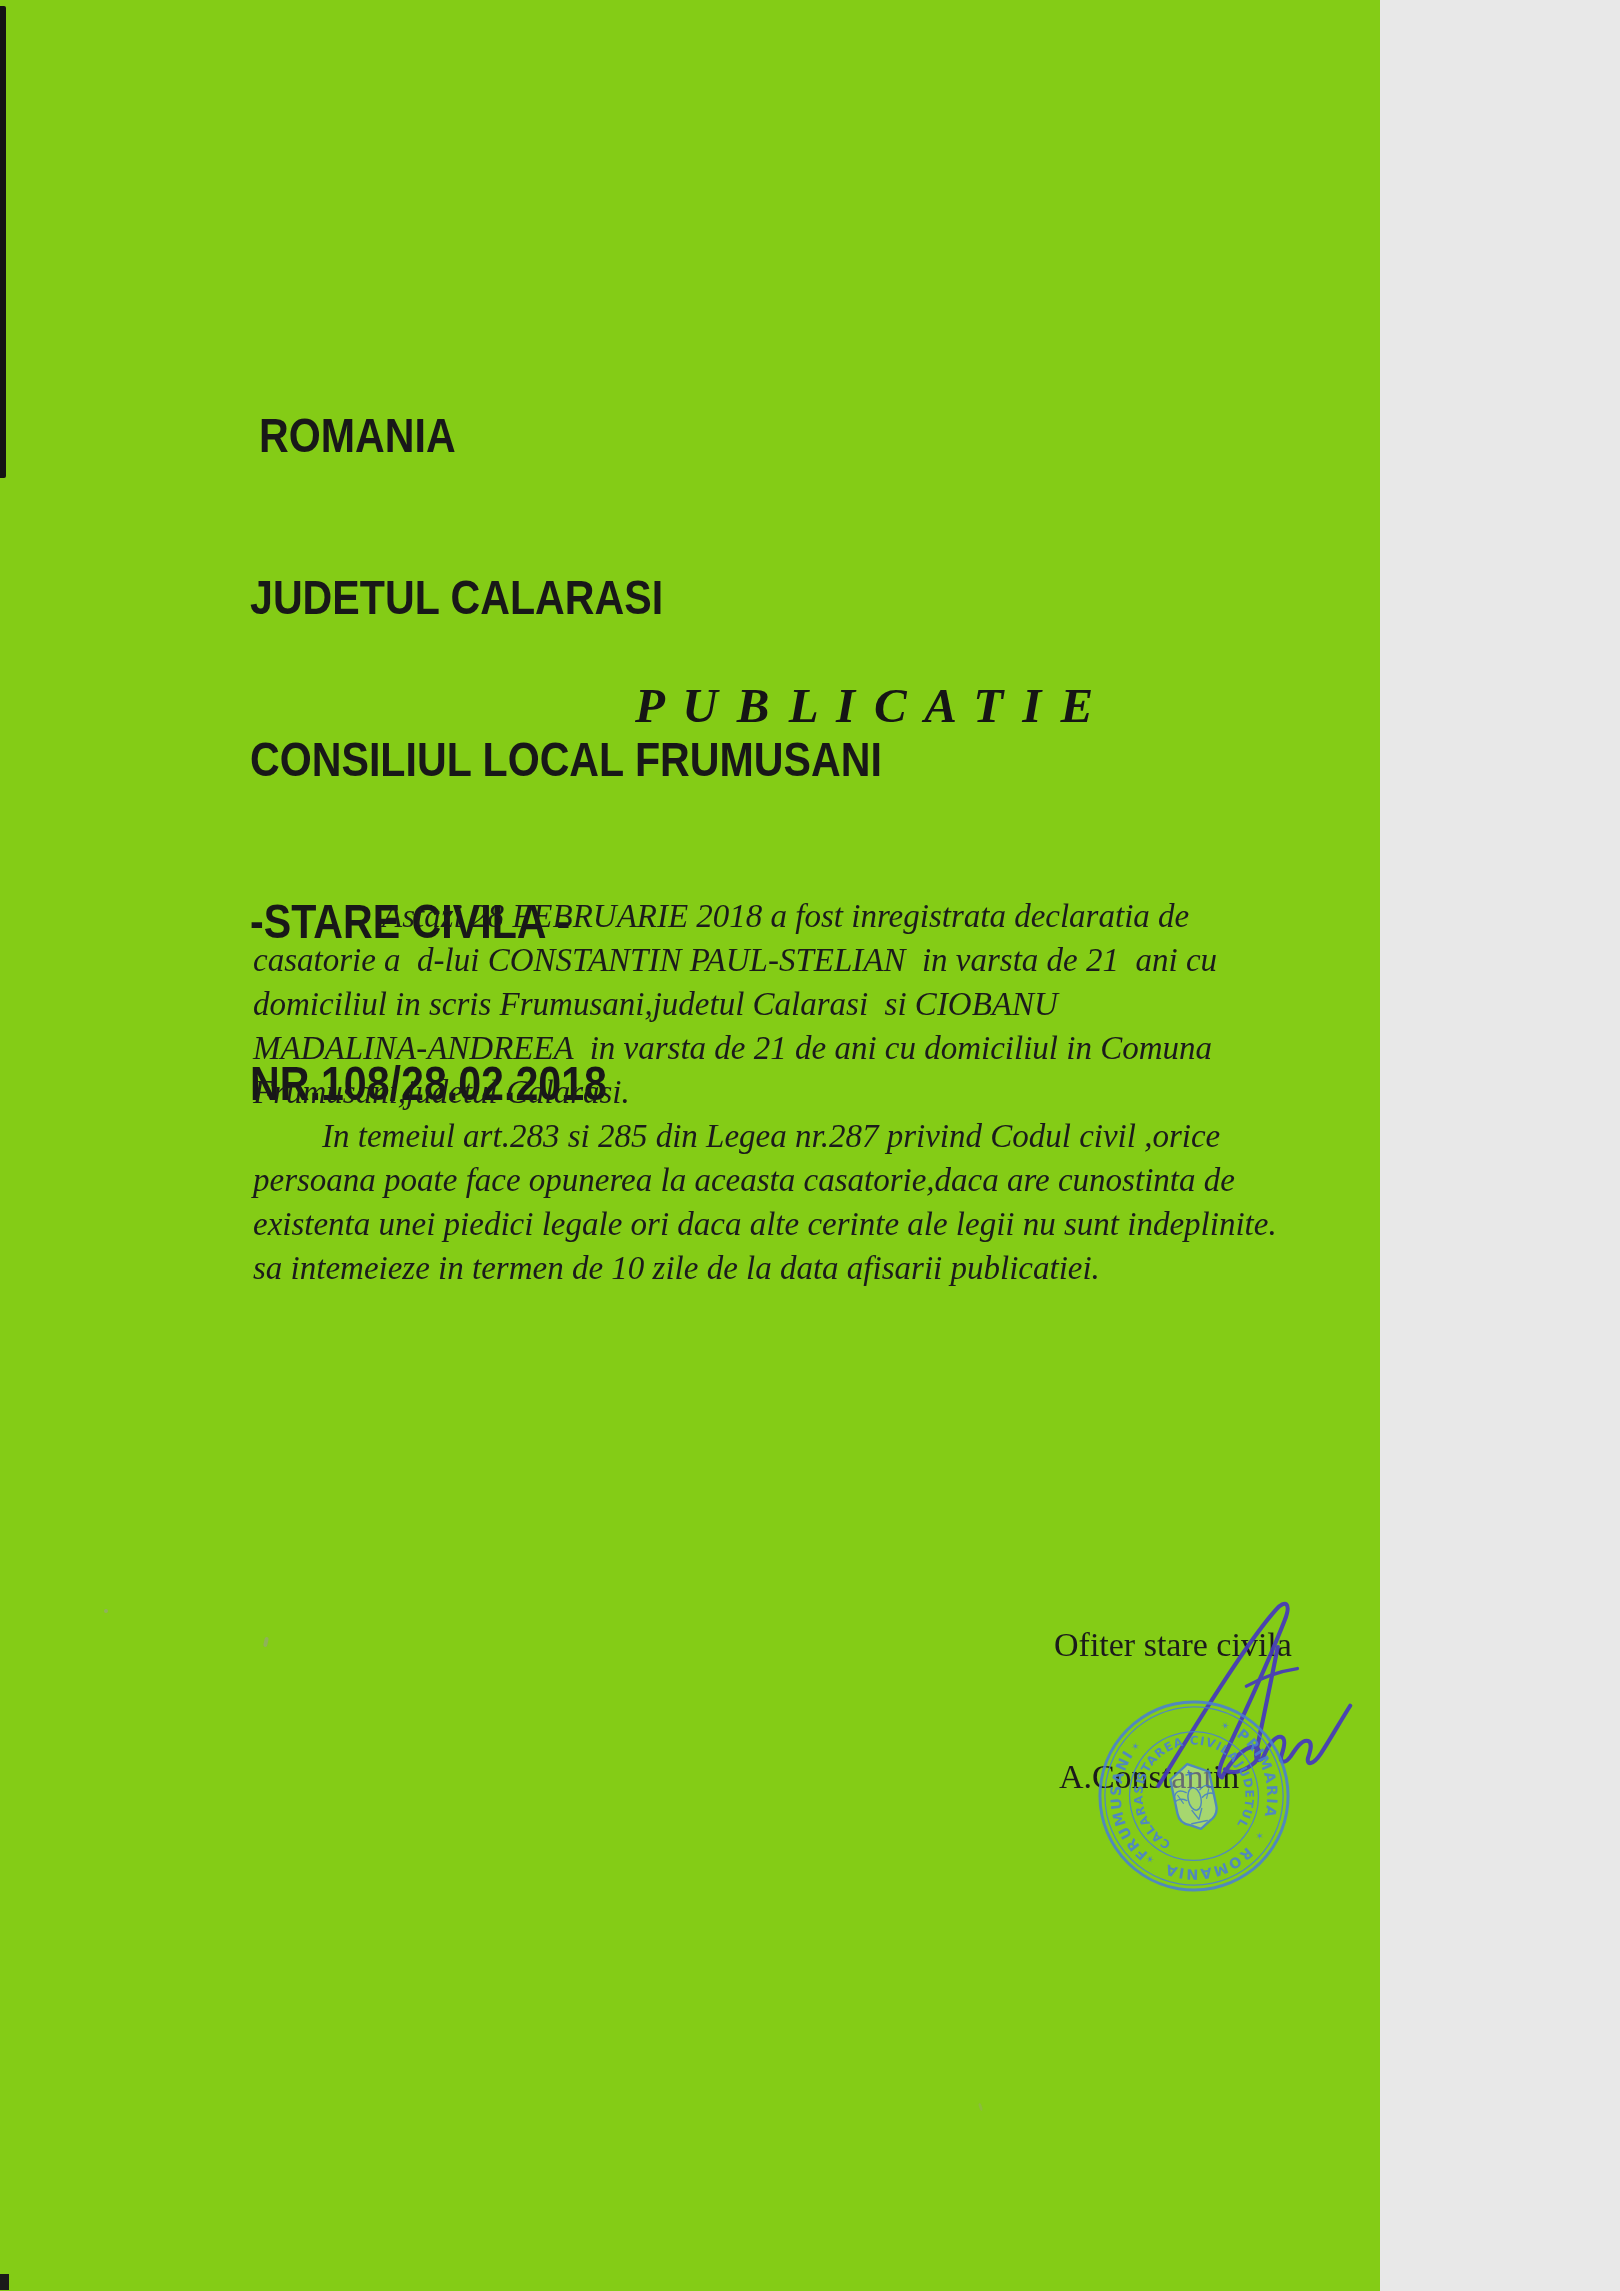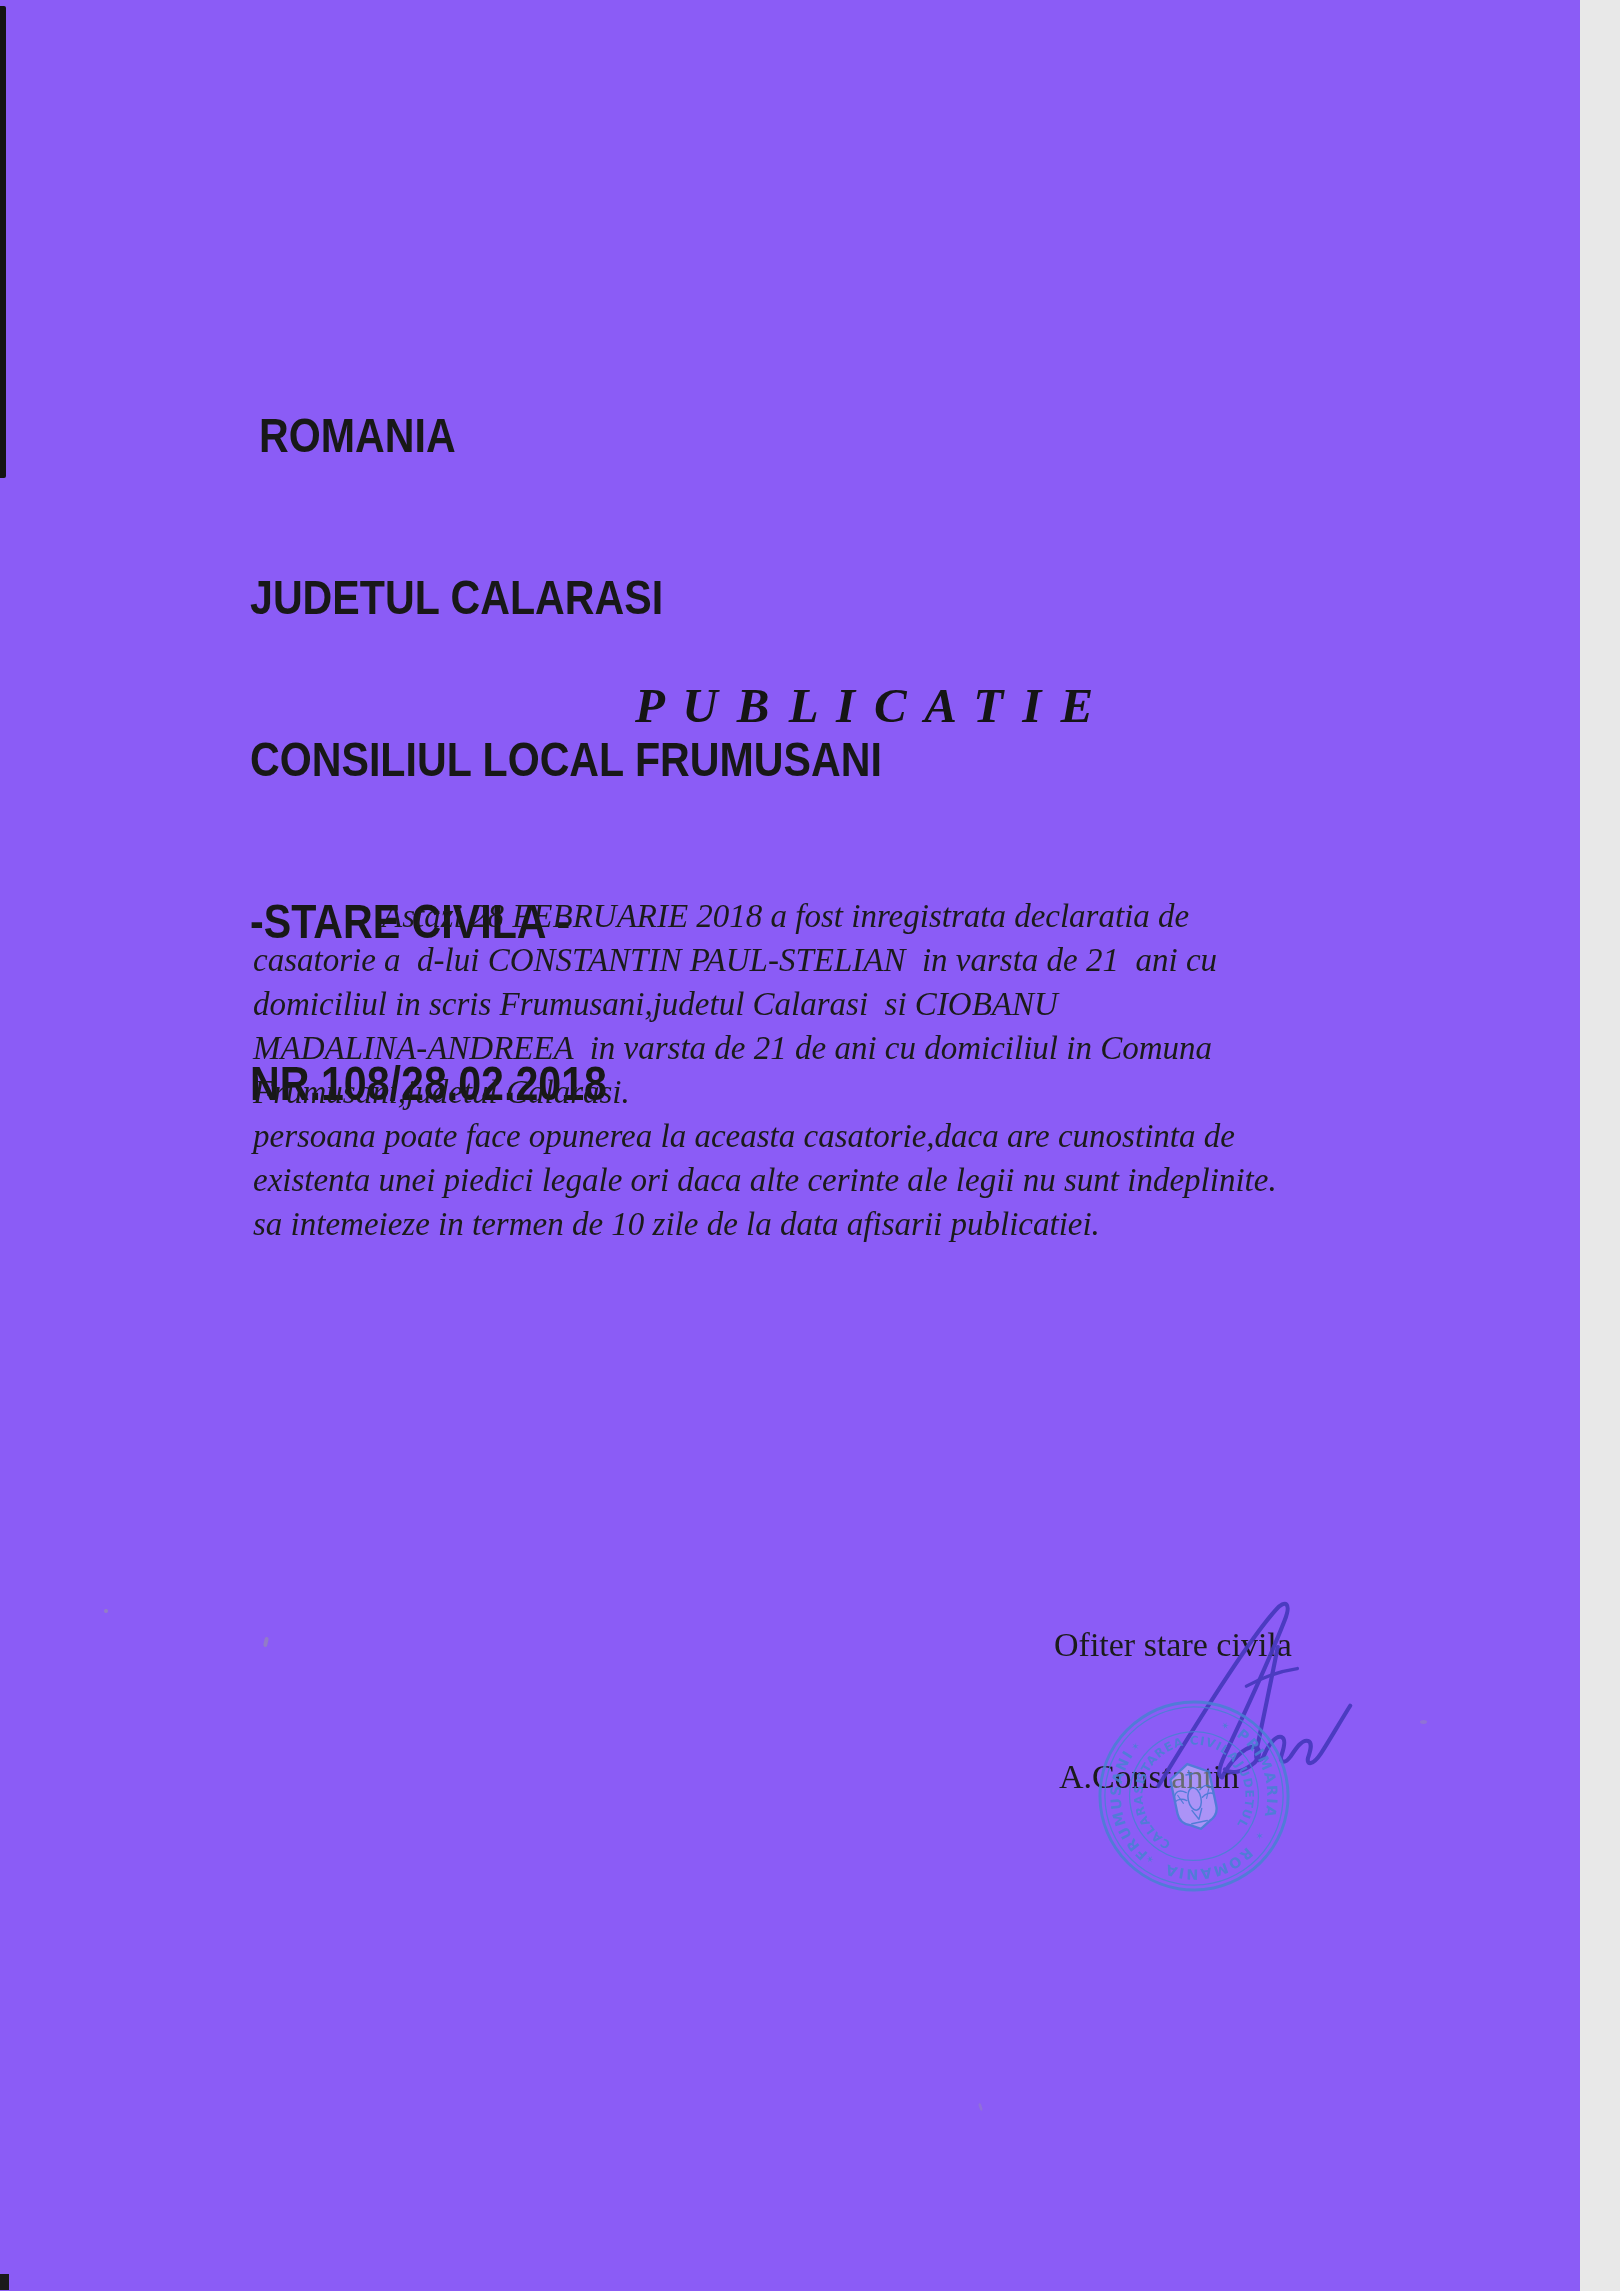--- a/index.html
+++ b/index.html
@@ -1,19 +1,19 @@
 <!DOCTYPE html>
 <html><head>
 <meta charset="utf-8">
 <style>
   html,body{margin:0;padding:0;background:#e8e8e8;}
   .page{
     position:relative;
-    width:1580px;height:2292px;
-    background:#8b5cf6;
+    width:1380px;height:2292px;
+    background:#84cc16;
     overflow:hidden;
     font-family:"Liberation Serif","DejaVu Serif",serif;
     color:#1c1c1c;
   }
   
   .edge-strip{position:absolute;left:0;top:5.9px;width:5.9px;height:472px;background:#141414;border-radius:0 2px 2px 0;}
   .edge-strip-bottom{position:absolute;left:0;top:2274px;width:8.8px;height:15.7px;background:#1a1a1a;}
   .speck{position:absolute;background:#9a9a9a;border-radius:50%;}
   .speck.s1{left:104px;top:1609px;width:3.9px;height:3.9px;opacity:.55;}
   .speck.s2{left:264px;top:1637px;width:3.9px;height:9.8px;border-radius:2px;transform:rotate(12deg);opacity:.5;}
@@ -78,20 +78,21 @@
   </div>
 
   <div class="pub-title">P U B L I C A T I E</div>
 
   <div class="bodytext">
     <div class="bodyline ind1">Astazi 28 FEBRUARIE 2018 a fost inregistrata declaratia de</div>
     <div class="bodyline">casatorie a  d-lui CONSTANTIN PAUL-STELIAN  in varsta de 21  ani cu</div>
     <div class="bodyline">domiciliul in scris Frumusani,judetul Calarasi  si CIOBANU</div>
     <div class="bodyline">MADALINA-ANDREEA  in varsta de 21 de ani cu domiciliul in Comuna</div>
     <div class="bodyline">Frumusani,judetul Calarasi.</div>
+    <div class="bodyline ind2">In temeiul art.283 si 285 din Legea nr.287 privind Codul civil ,orice</div>
     <div class="bodyline">persoana poate face opunerea la aceasta casatorie,daca are cunostinta de</div>
     <div class="bodyline">existenta unei piedici legale ori daca alte cerinte ale legii nu sunt indeplinite.</div>
     <div class="bodyline">sa intemeieze in termen de 10 zile de la data afisarii publicatiei.</div>
   </div>
 
   <div class="sigblock">
     <div class="sig-role">Ofiter stare civila</div>
     <div class="sig-name">A.Constantin</div>
   </div>
 

